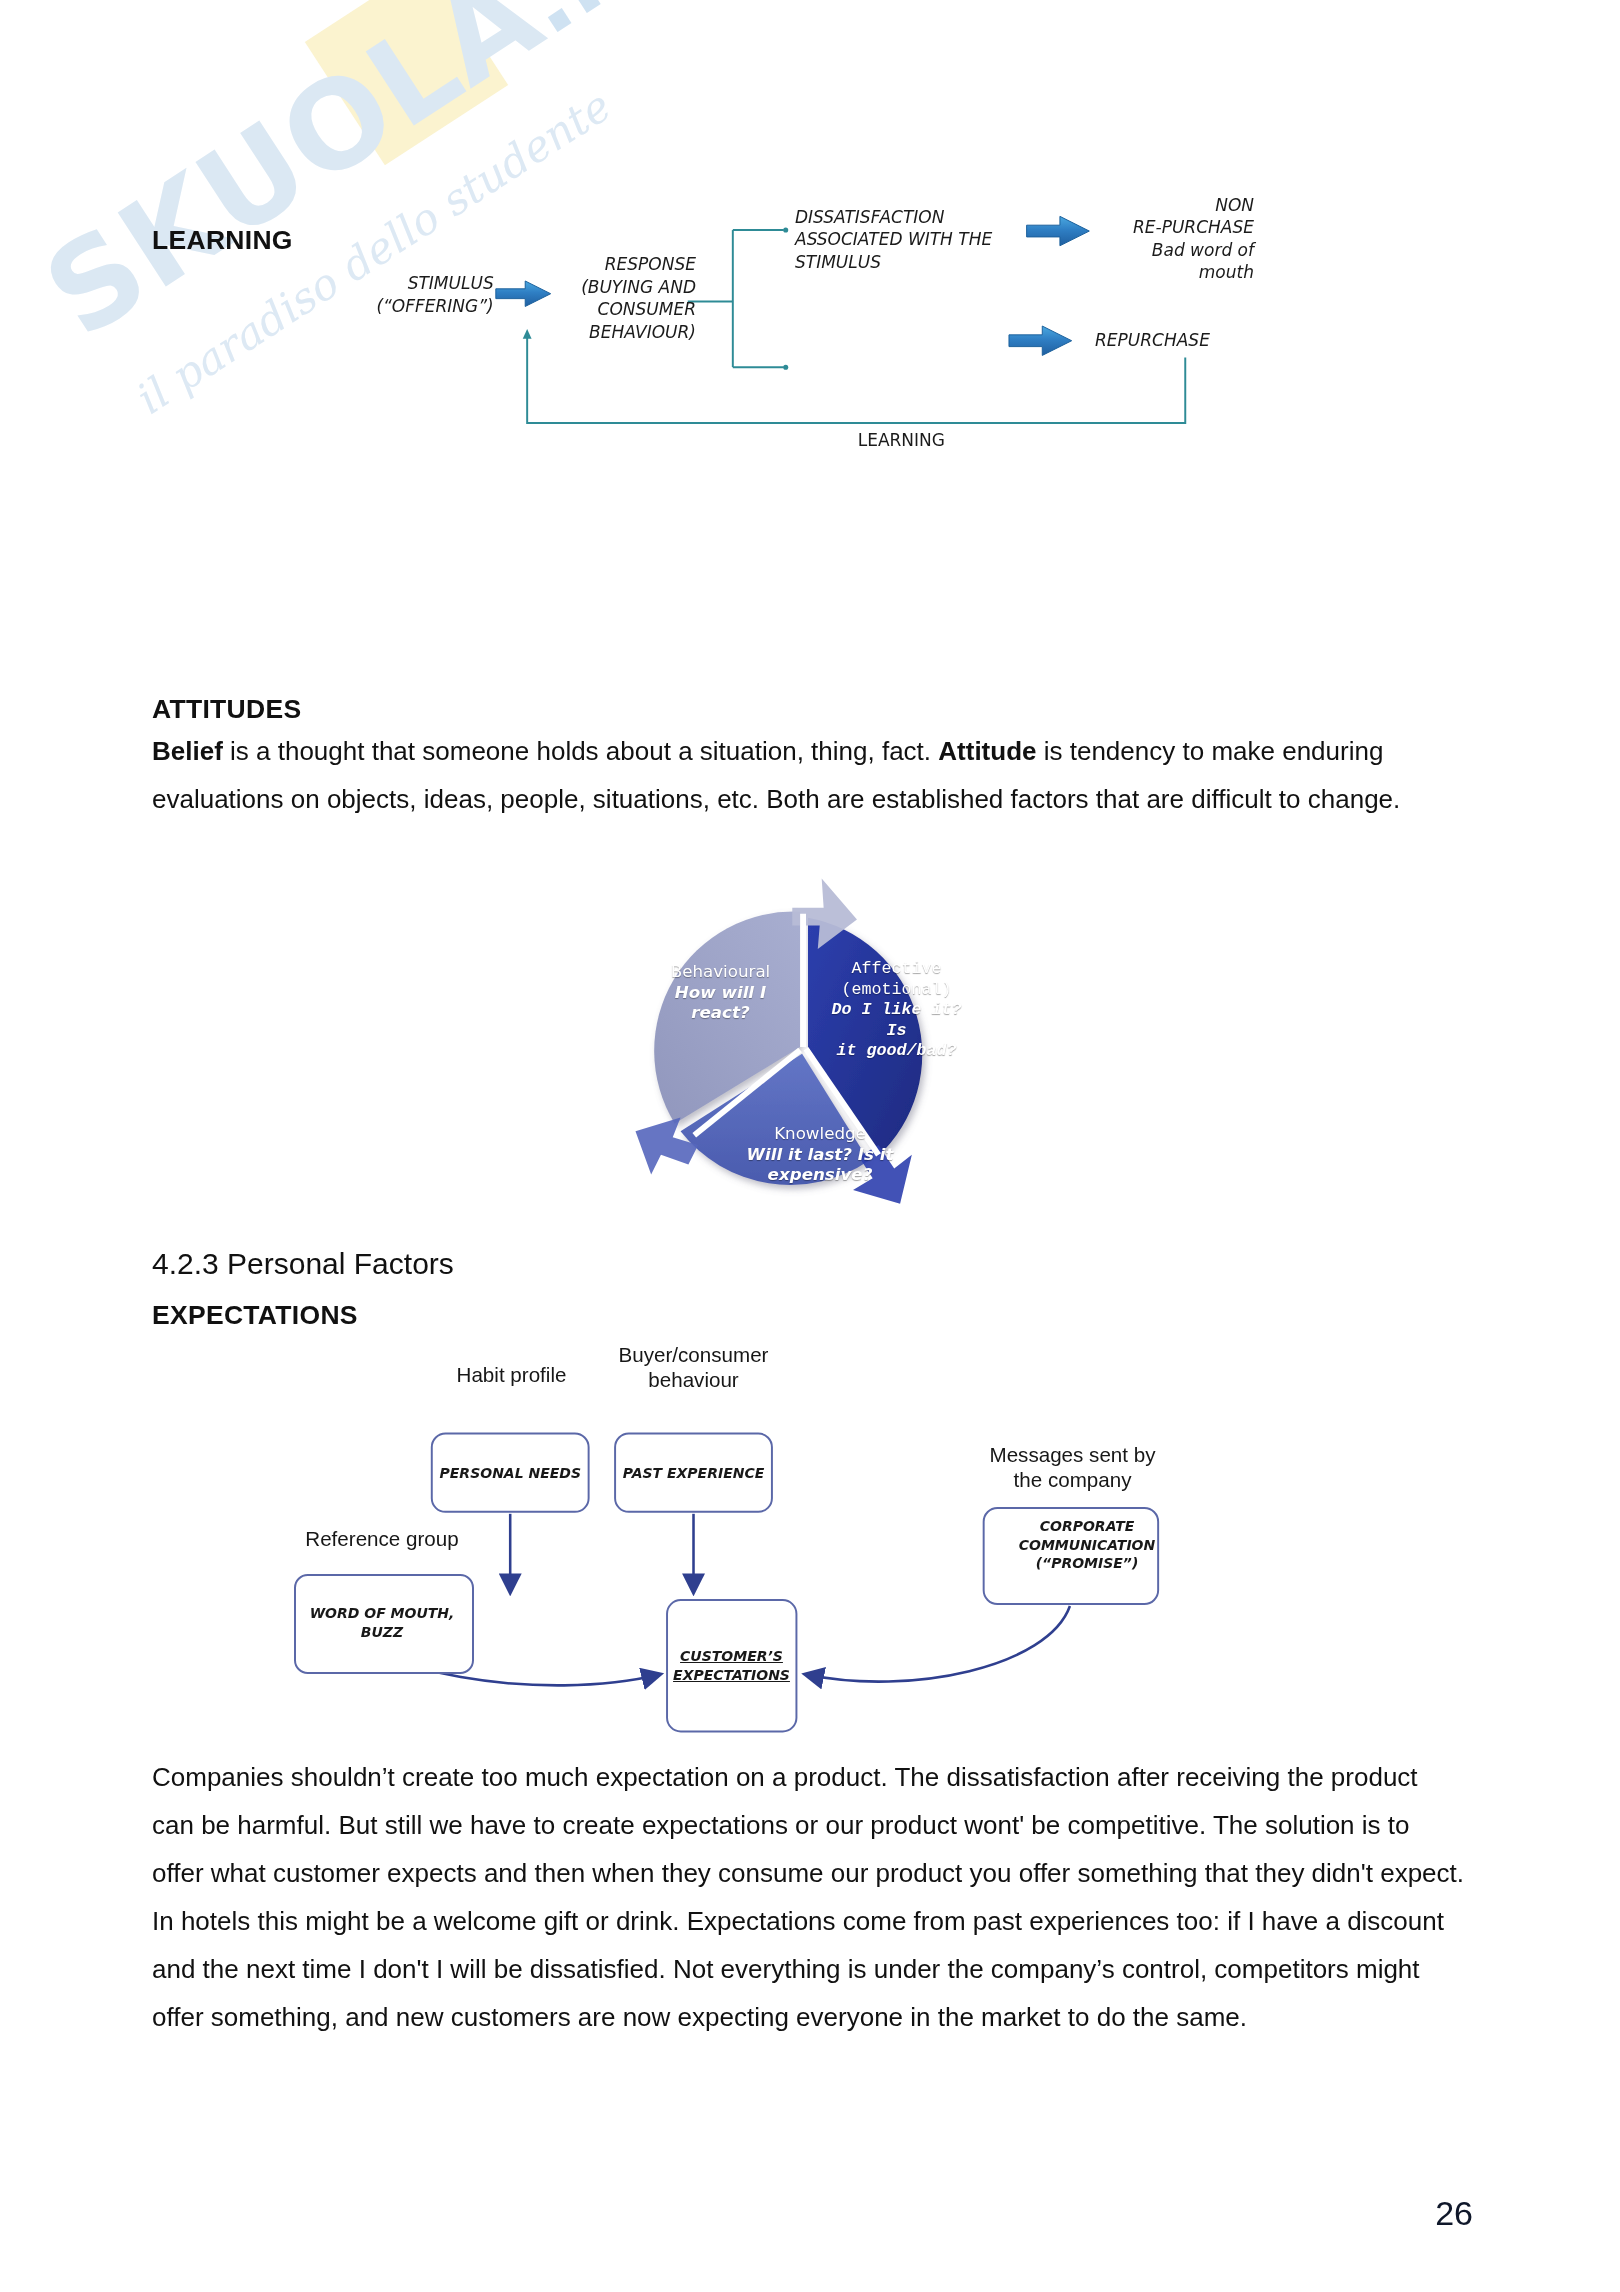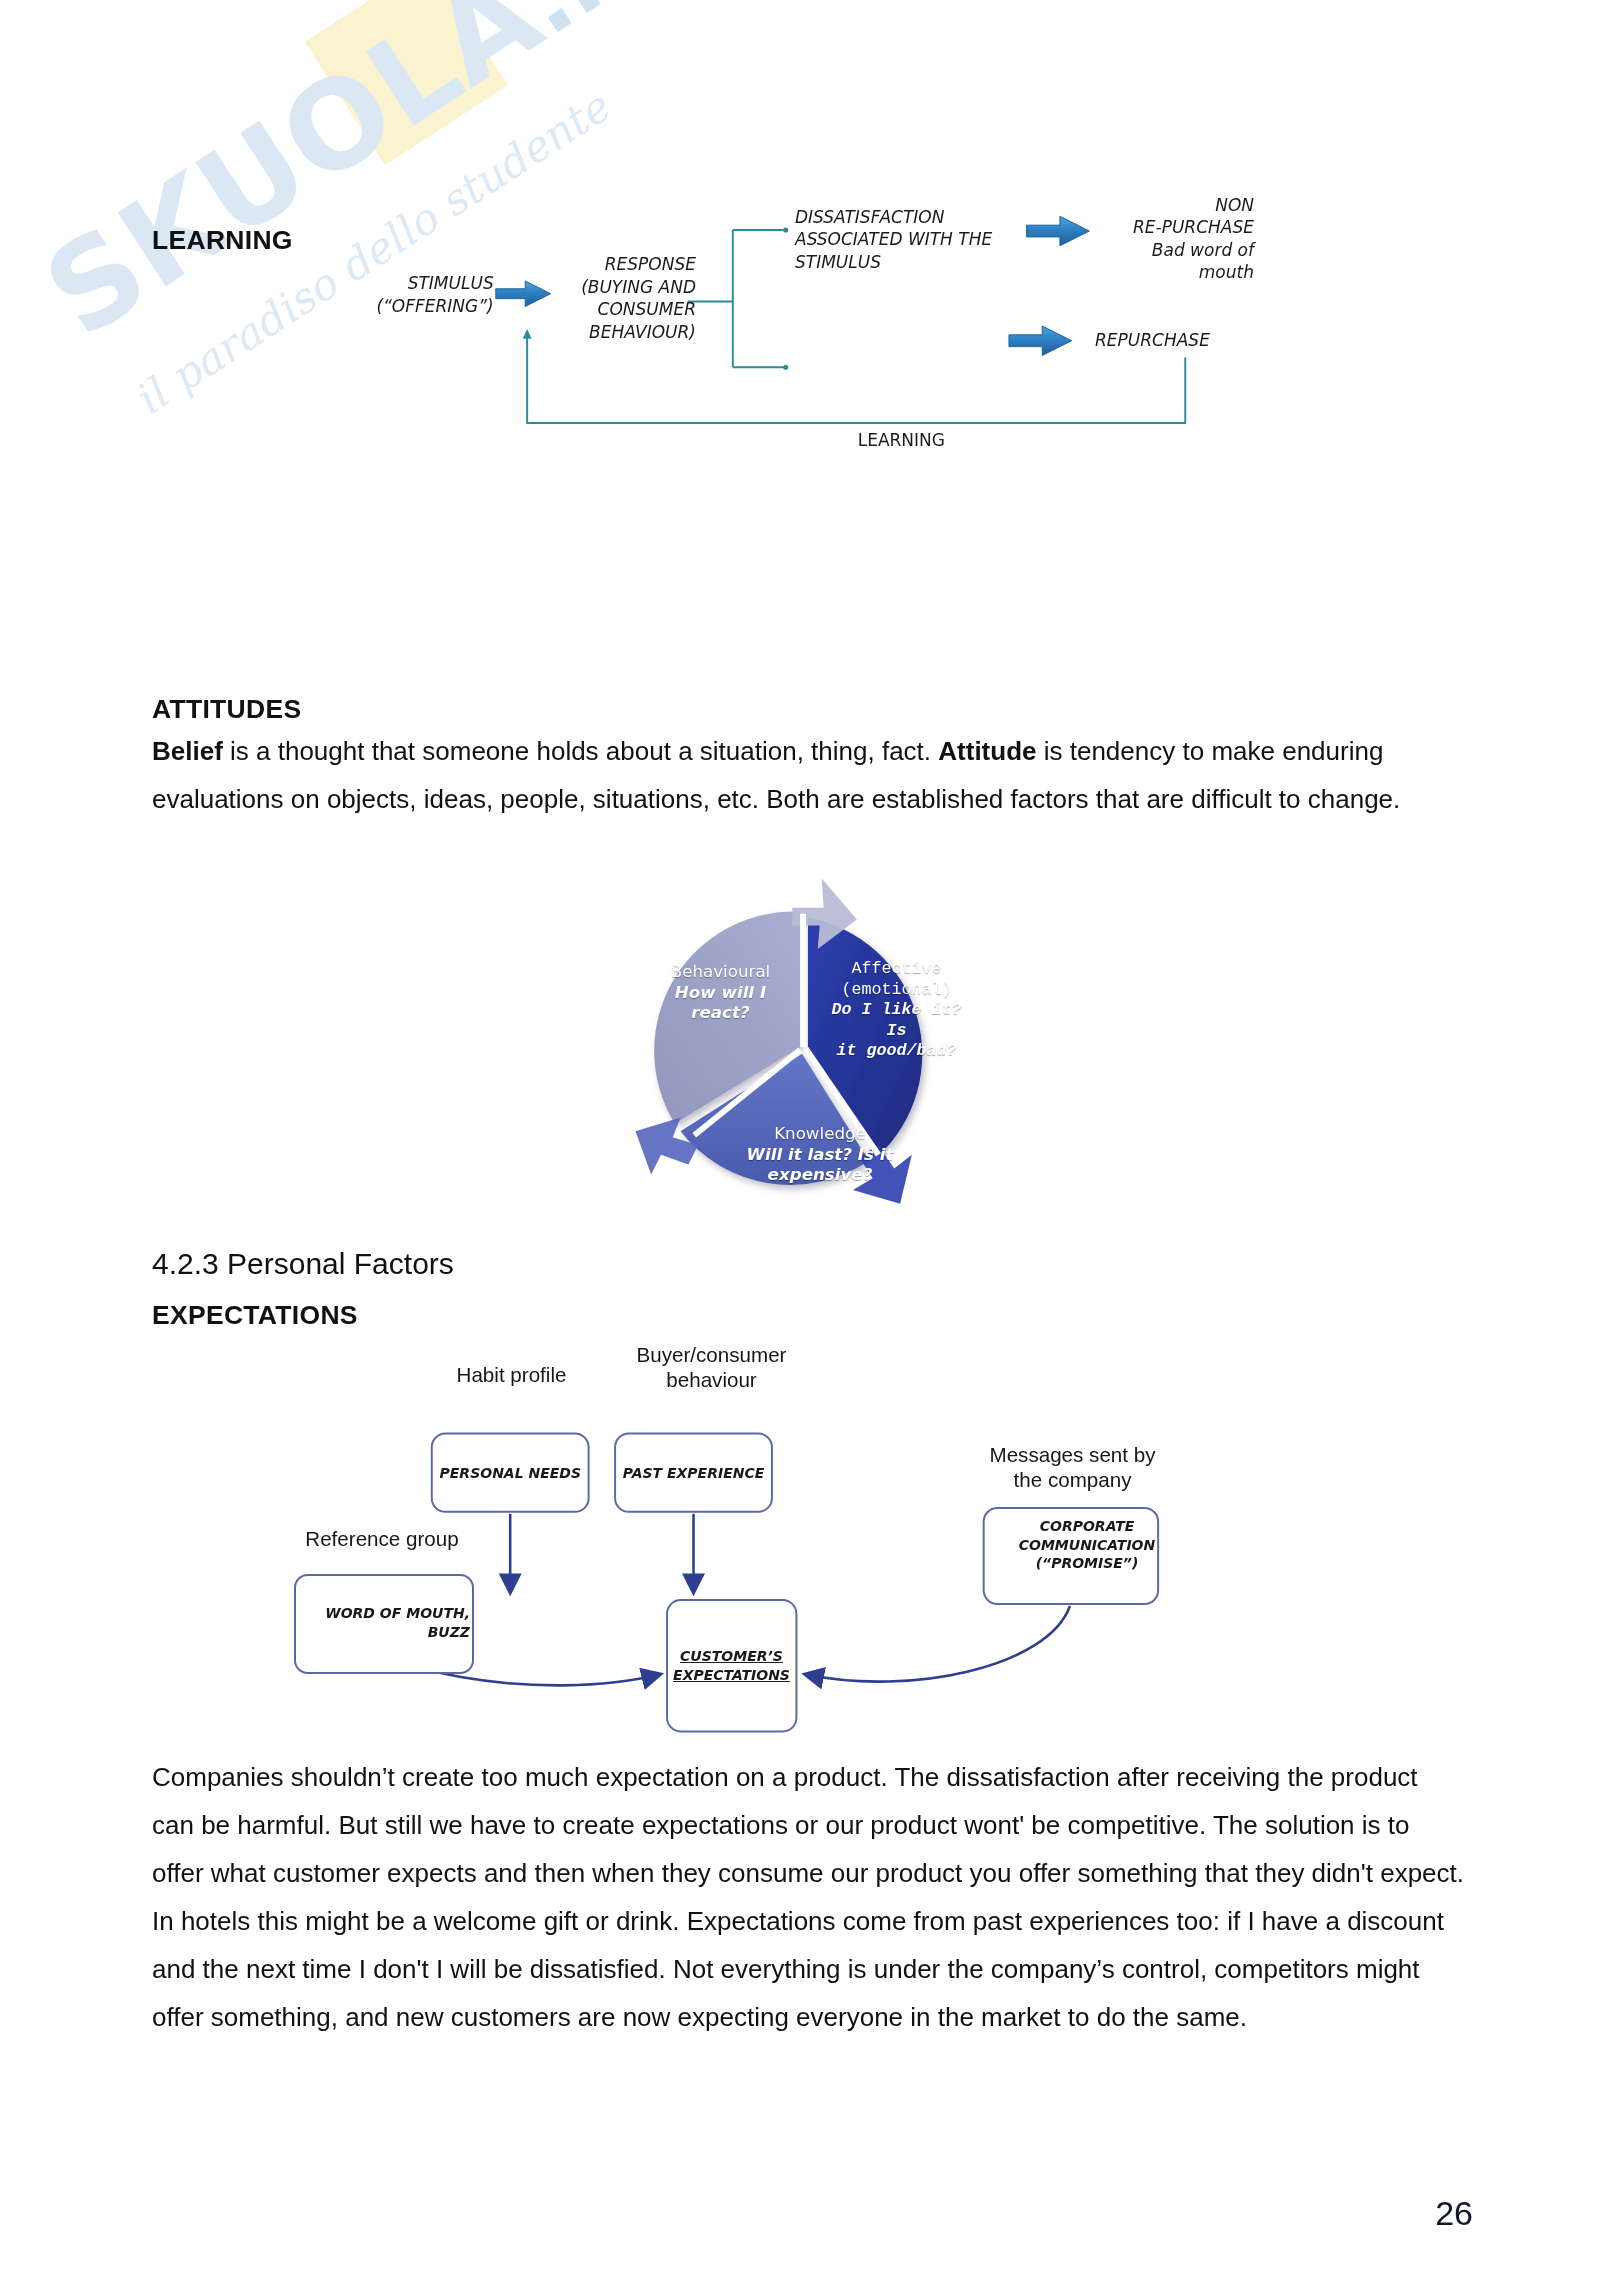--- a/index.html
+++ b/index.html
@@ -343,29 +343,29 @@
 
         <g stroke="#2f3f8f" stroke-width="2.6" fill="none" marker-end="url(#navyArrow)">
           <path d="M -98 258 C -70 330 130 356 243 328"></path>
           <path d="M 662 258 C 640 320 500 350 393 328"></path>
         </g>
       </svg>
 
       <div style="position:absolute; left:-127px; top:221px; width:176px; height:96px; border:2px solid #5b68a8; border-radius:13.7px; background:#fff;"></div>
 
       <div class="exp-cap" style="left:24.5px; top:9.8px; width:132px;">Habit profile</div>
-      <div class="exp-cap" style="left:194px; top:-9.8px; width:157px;margin-left:18px;">Buyer/consumer
+      <div class="exp-cap" style="left:194px; top:-9.8px; width:157px;">Buyer/consumer
 behaviour</div>
       <div class="exp-cap" style="left:-147px; top:174px; width:216px;">Reference group</div>
       <div class="exp-cap" style="left:551px; top:90px; width:201px;">Messages sent by
 the company</div>
 
       <div class="exp-box-txt" style="left:10.8px; top:111px; width:157px;">PERSONAL NEEDS</div>
       <div class="exp-box-txt" style="left:194px; top:111px; width:157px;">PAST EXPERIENCE</div>
-      <div class="exp-box-txt" style="left:-127px; top:251px; width:176px;text-align:right;">WORD OF MOUTH,
+      <div class="exp-box-txt" style="left:-127px; top:251px; width:176px;">WORD OF MOUTH,
 BUZZ</div>
       <div class="exp-box-txt" style="left:563px; top:164px; width:206px;">CORPORATE
 COMMUNICATION
 (“PROMISE”)</div>
       <div class="exp-box-txt underline" id="cust-exp-text" style="left:246px; top:294px; width:129px;"><div><span>CUSTOMER’S</span></div><div><span>EXPECTATIONS</span></div></div>
     </div>
 
     <div class="para" style="left:152px; top:1753px;">Companies shouldn’t create too much expectation on a product. The dissatisfaction after receiving the product can be harmful. But still we have to create expectations or our product wont' be competitive. The solution is to offer what customer expects and then when they consume our product you offer something that they didn't expect. In hotels this might be a welcome gift or drink. Expectations come from past experiences too: if I have a discount and the next time I don't I will be dissatisfied. Not everything is under the company’s control, competitors might offer something, and new customers are now expecting everyone in the market to do the same.</div>
 
     <div class="page-num">26</div>

